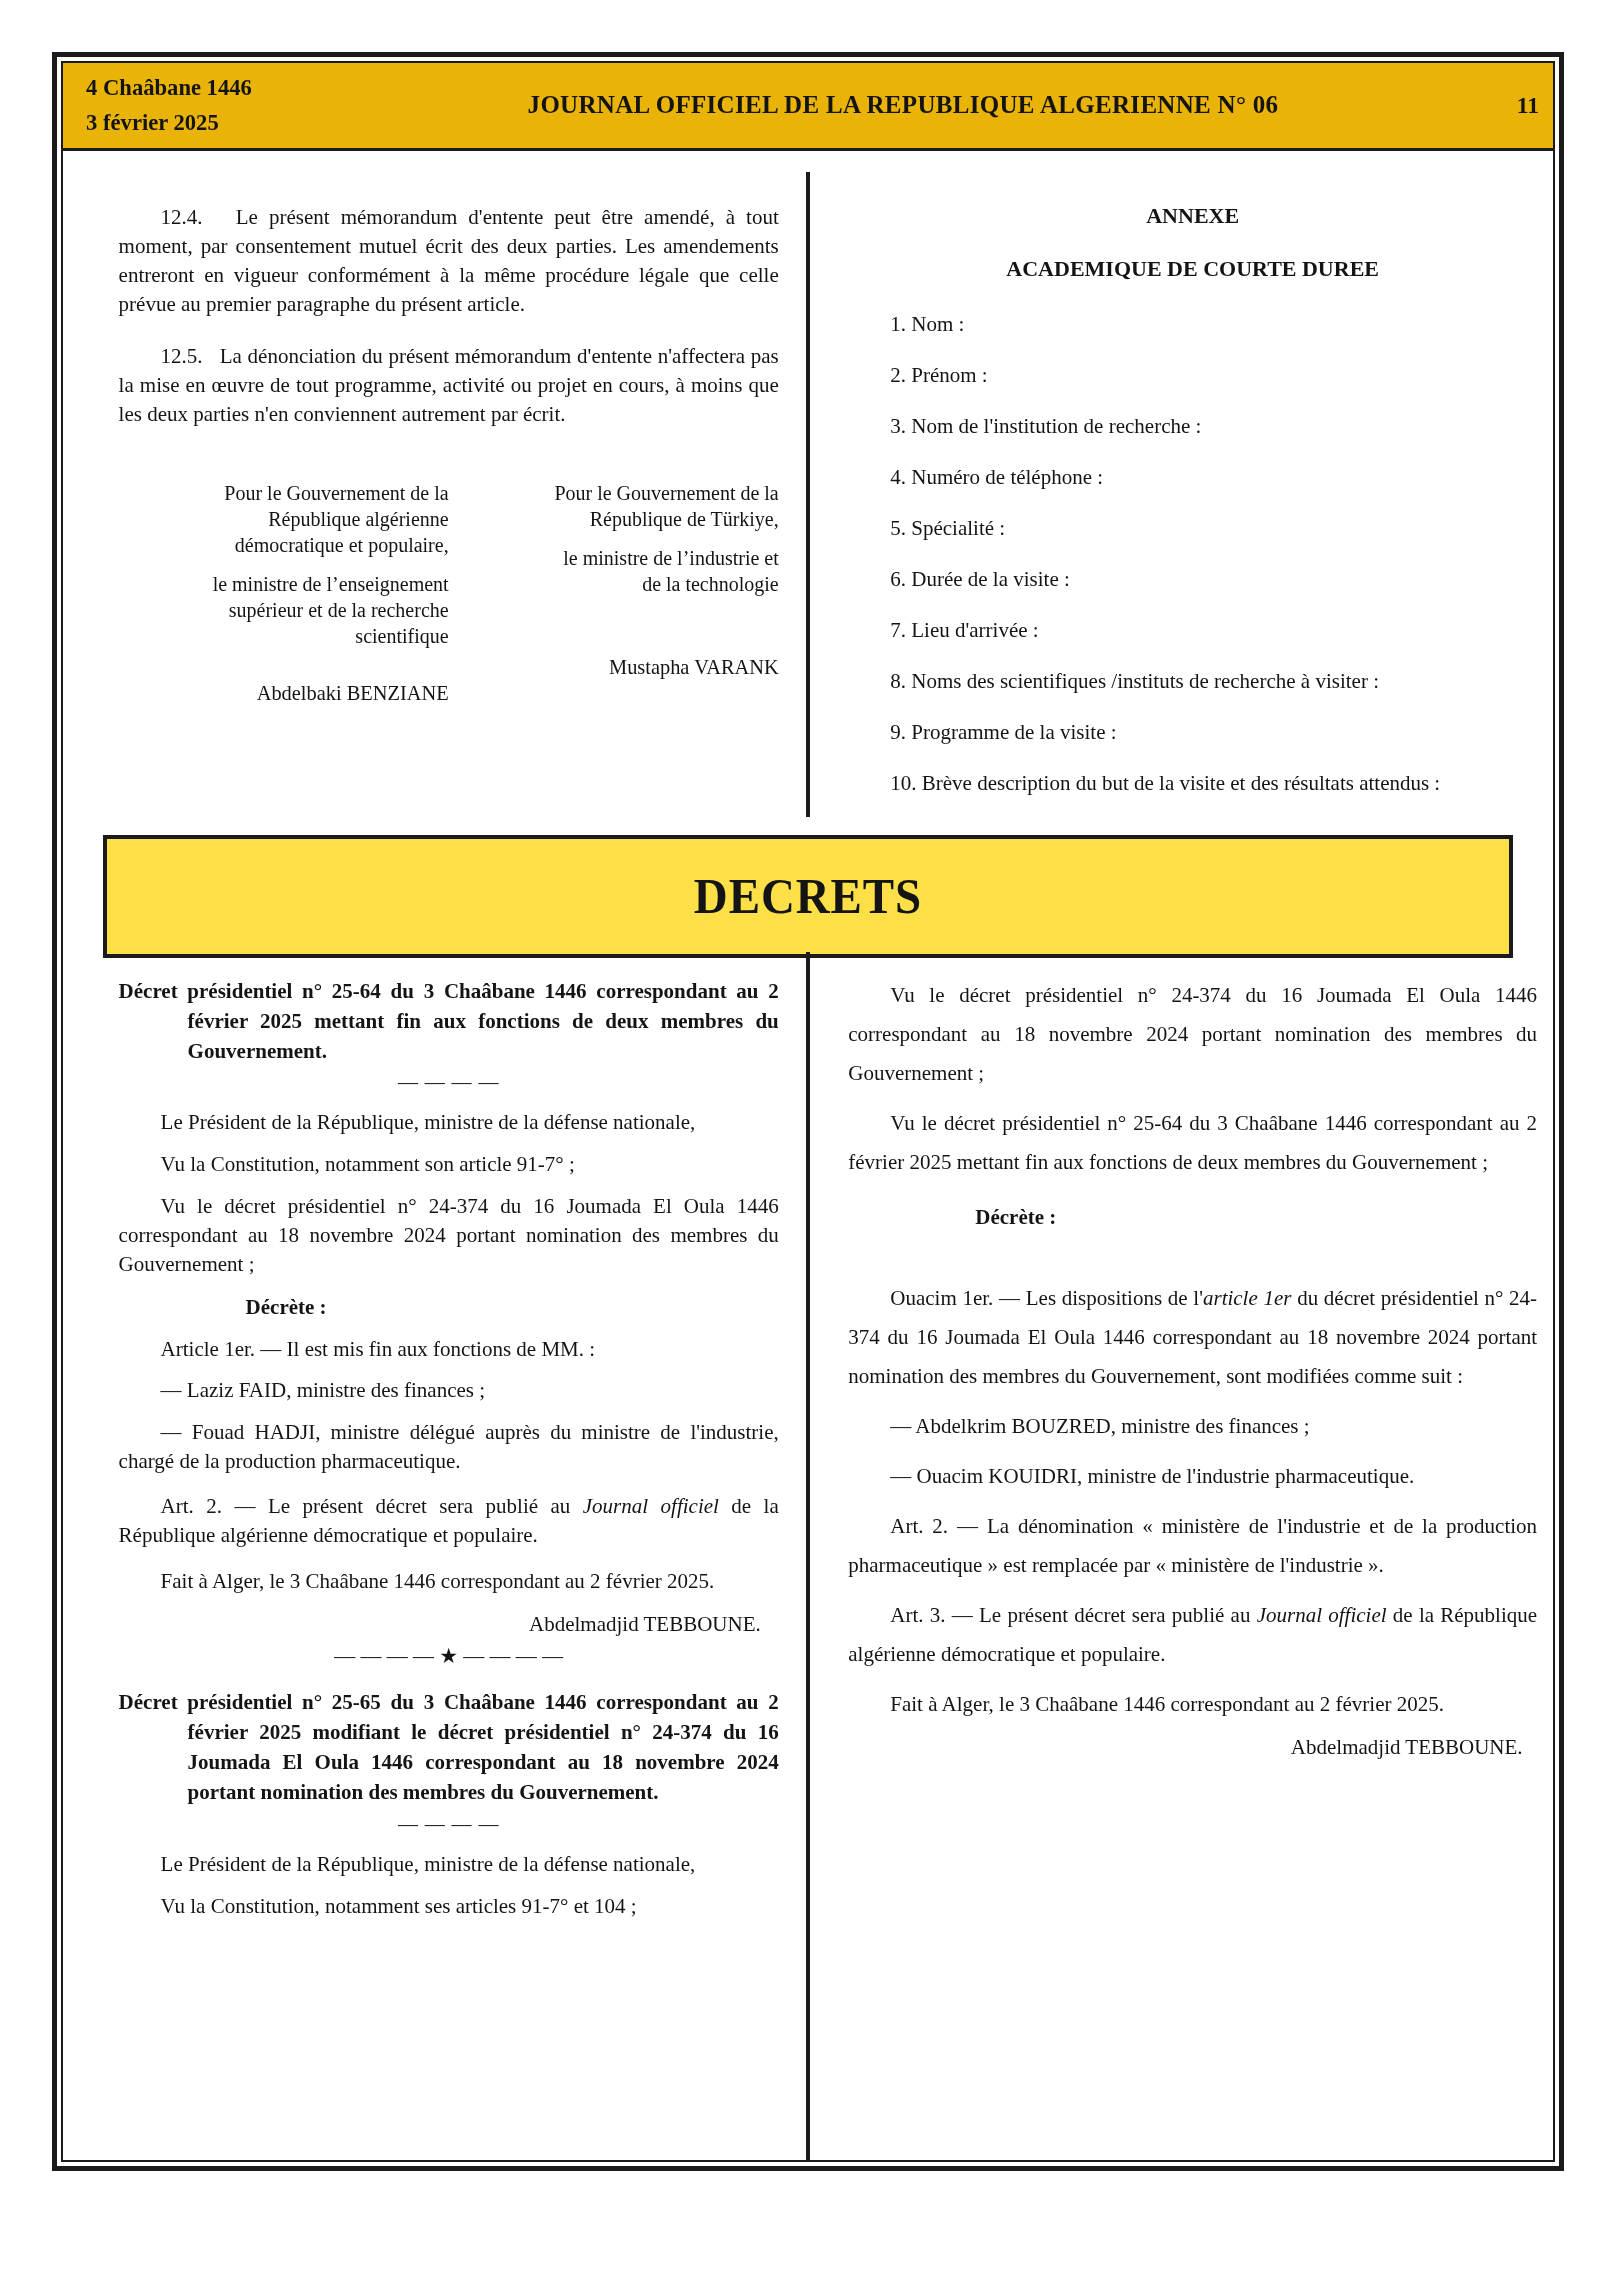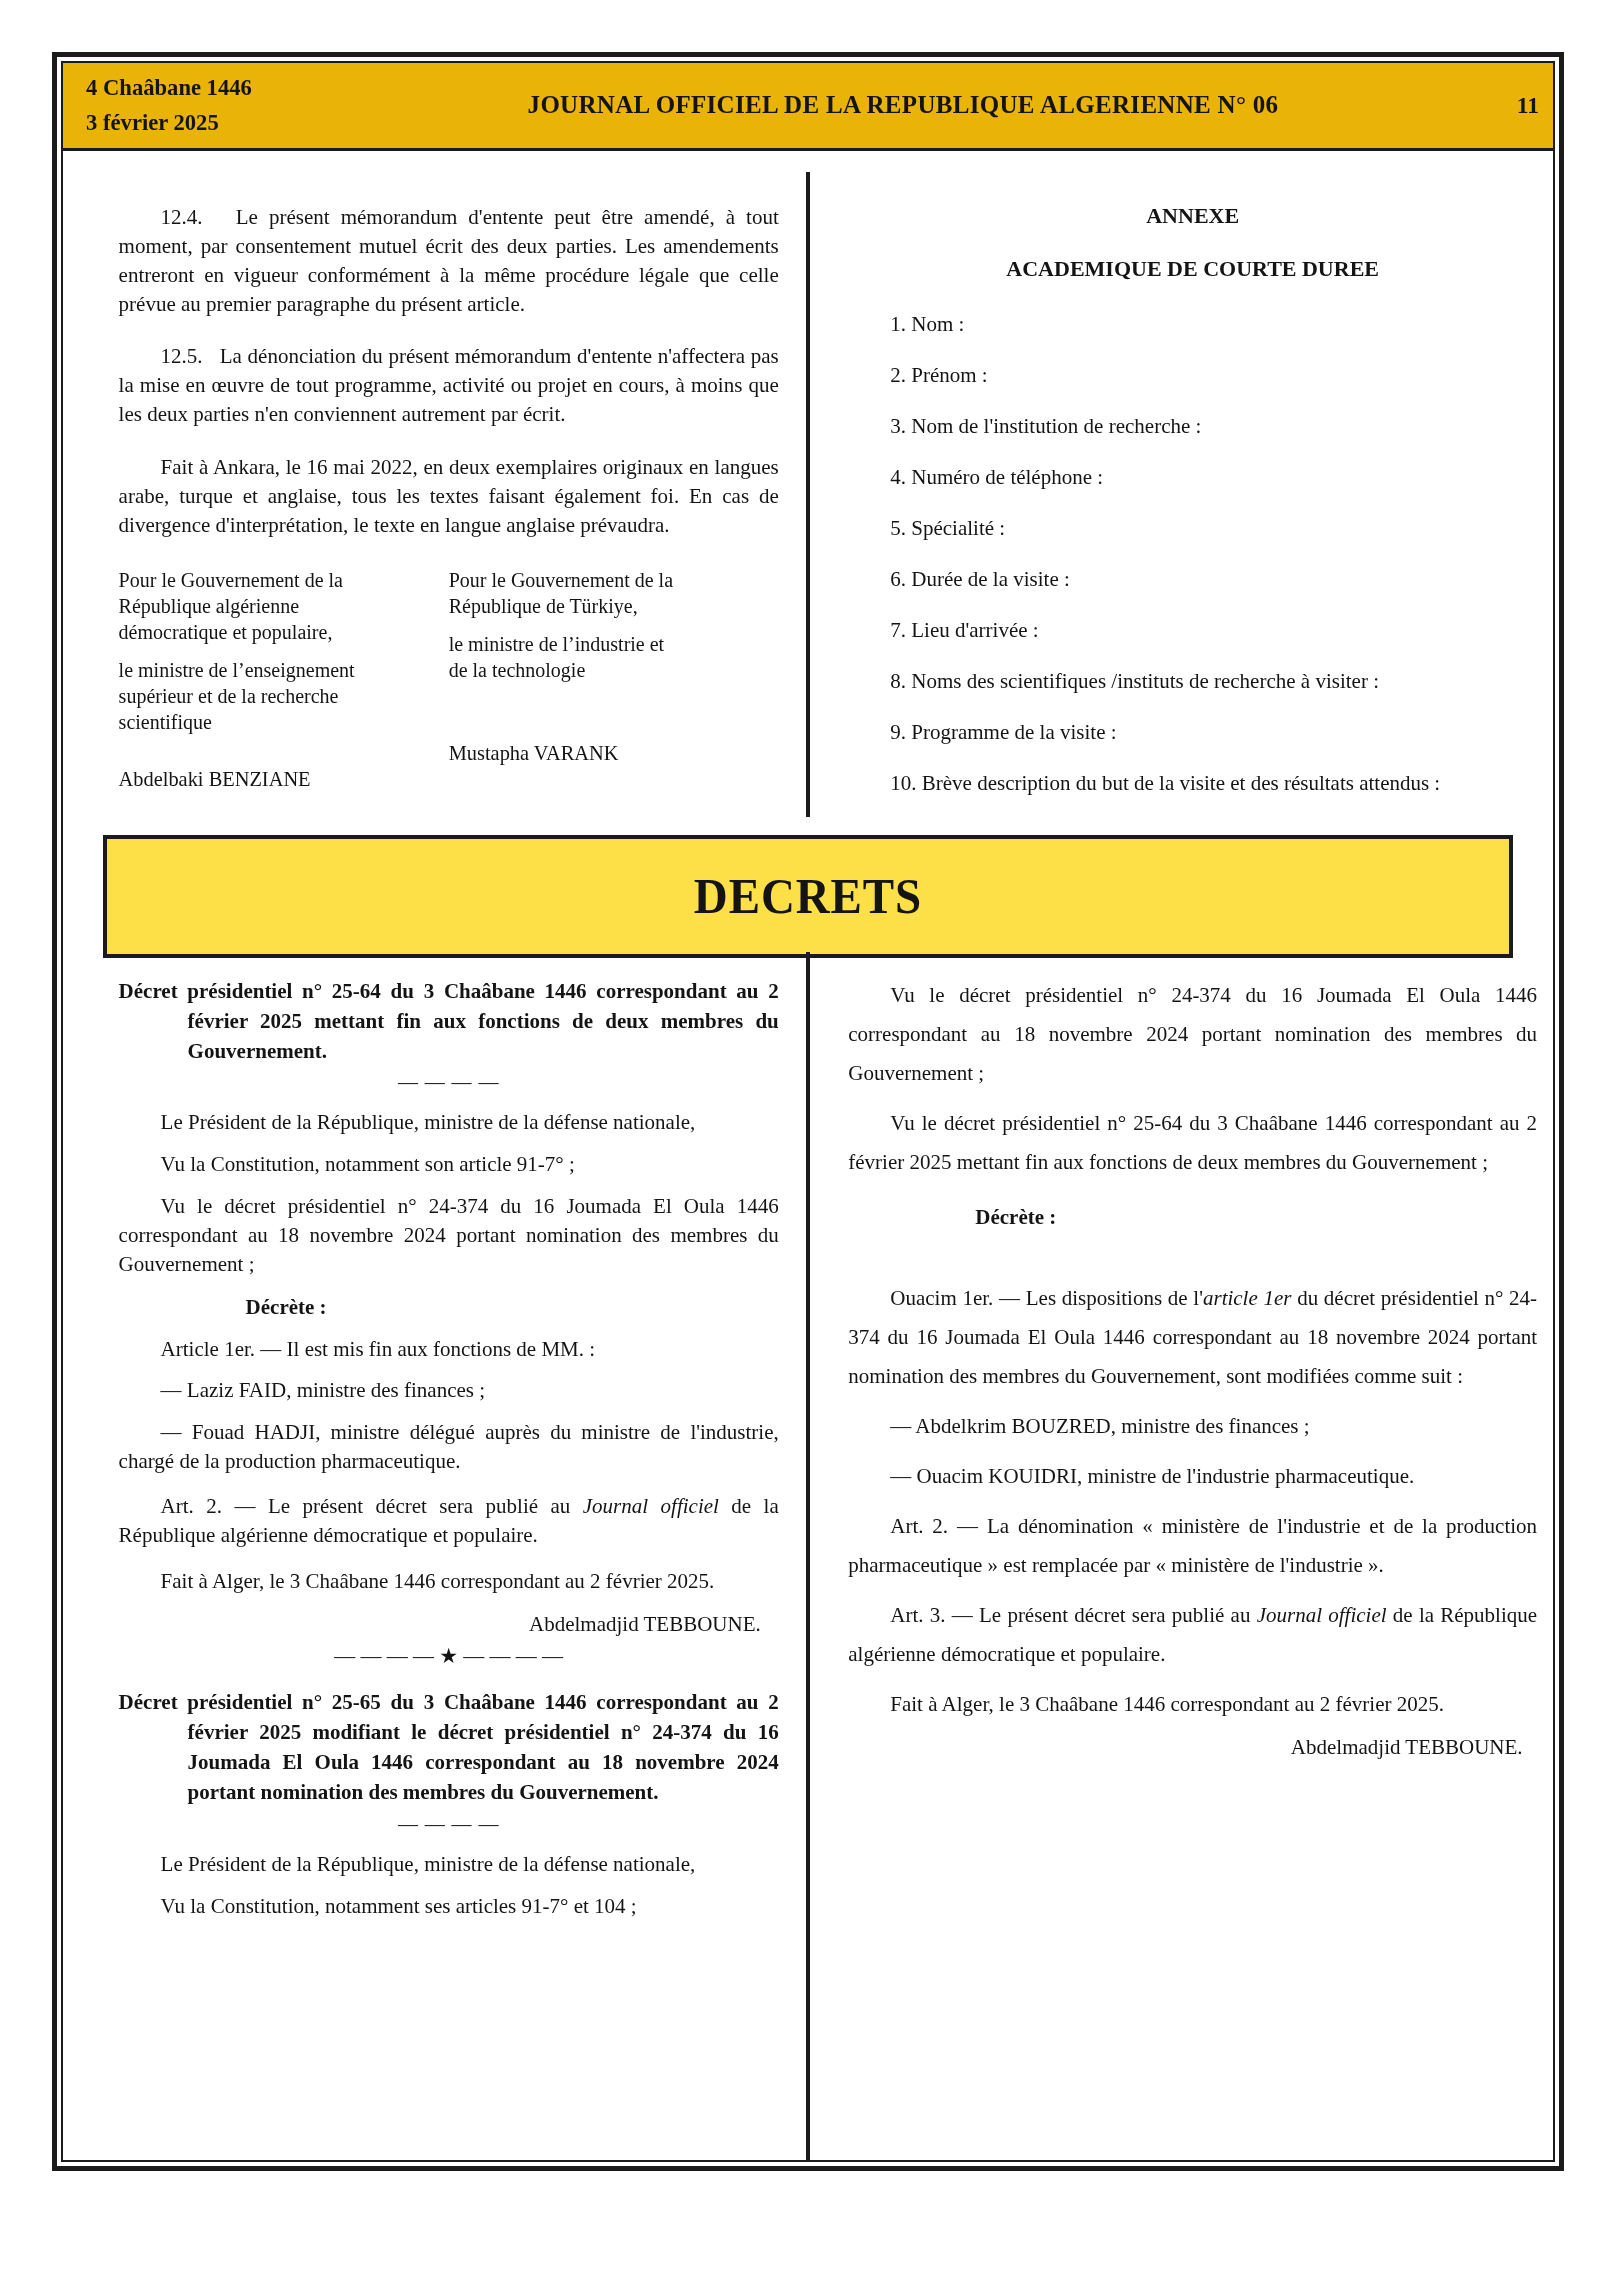--- a/index.html
+++ b/index.html
@@ -36,21 +36,21 @@
   .col-b { padding: 0 16.3px 0 38px; }
 
   
   .p { font-size: 21px; line-height: 29px; text-align: justify; text-indent: 42px; margin: 0 0 12.7px; }
   .g18 { margin-bottom: 16.3px; } .g26 { margin-bottom: 23.5px; }
   .loose .p { line-height: 39px; margin-bottom: 11px; }
   .gl13 { margin-bottom: 11.8px; } .gl41 { margin-bottom: 37px; } .gl42 { margin-bottom: 38px; }
 
   
   .sig-row { display: grid; grid-template-columns: 1fr 1fr; margin-top: 27px; }
-  .sig-cell { text-align: left; font-size: 20px; line-height: 26px; }
+  .sig-cell { text-align: right; font-size: 20px; line-height: 26px; margin-top: 24px; }
   .sig-org { margin-bottom: 12.7px; }
   .sig-name { margin-top: 31px; font-size: 20.4px; }
 
   
   .annexe-head { text-align: center; font-weight: 700; font-size: 22px; margin: 0 0 22px; }
   .annexe-sub { text-align: center; font-weight: 700; font-size: 22px; line-height: 36px; margin: 0 0 23.5px; }
   .annexe-item { font-size: 21px; line-height: 29px; text-align: justify; text-indent: 42px; margin: 0 0 22px; }
 
   
   .banner {
@@ -83,21 +83,20 @@
           <div>3 février 2025</div>
         </div>
         <div class="mast-title">JOURNAL OFFICIEL DE LA REPUBLIQUE ALGERIENNE N° 06</div>
         <div class="mast-page">11</div>
       </div>
 
       <div class="cols top-section">
         <div class="col-a">
           <div class="p g26">12.4.&nbsp;&nbsp; Le présent mémorandum d'entente peut être amendé, à tout moment, par consentement mutuel écrit des deux parties. Les amendements entreront en vigueur conformément à la même procédure légale que celle prévue au premier paragraphe du présent article.</div>
           <div class="p g26">12.5.&nbsp;&nbsp; La dénonciation du présent mémorandum d'entente n'affectera pas la mise en œuvre de tout programme, activité ou projet en cours, à moins que les deux parties n'en conviennent autrement par écrit.</div>
-          <div class="p">Fait à Ankara, le 16 mai 2022, en deux exemplaires originaux en langues arabe, turque et anglaise, tous les textes faisant également foi. En cas de divergence d'interprétation, le texte en langue anglaise prévaudra.</div>
           <div class="sig-row">
             <div class="sig-cell">
               <div class="sig-org">
                 <div>Pour le Gouvernement de la</div>
                 <div>République algérienne</div>
                 <div>démocratique et populaire,</div>
               </div>
               <div>
                 <div>le ministre de l’enseignement</div>
                 <div>supérieur et de la recherche</div>

